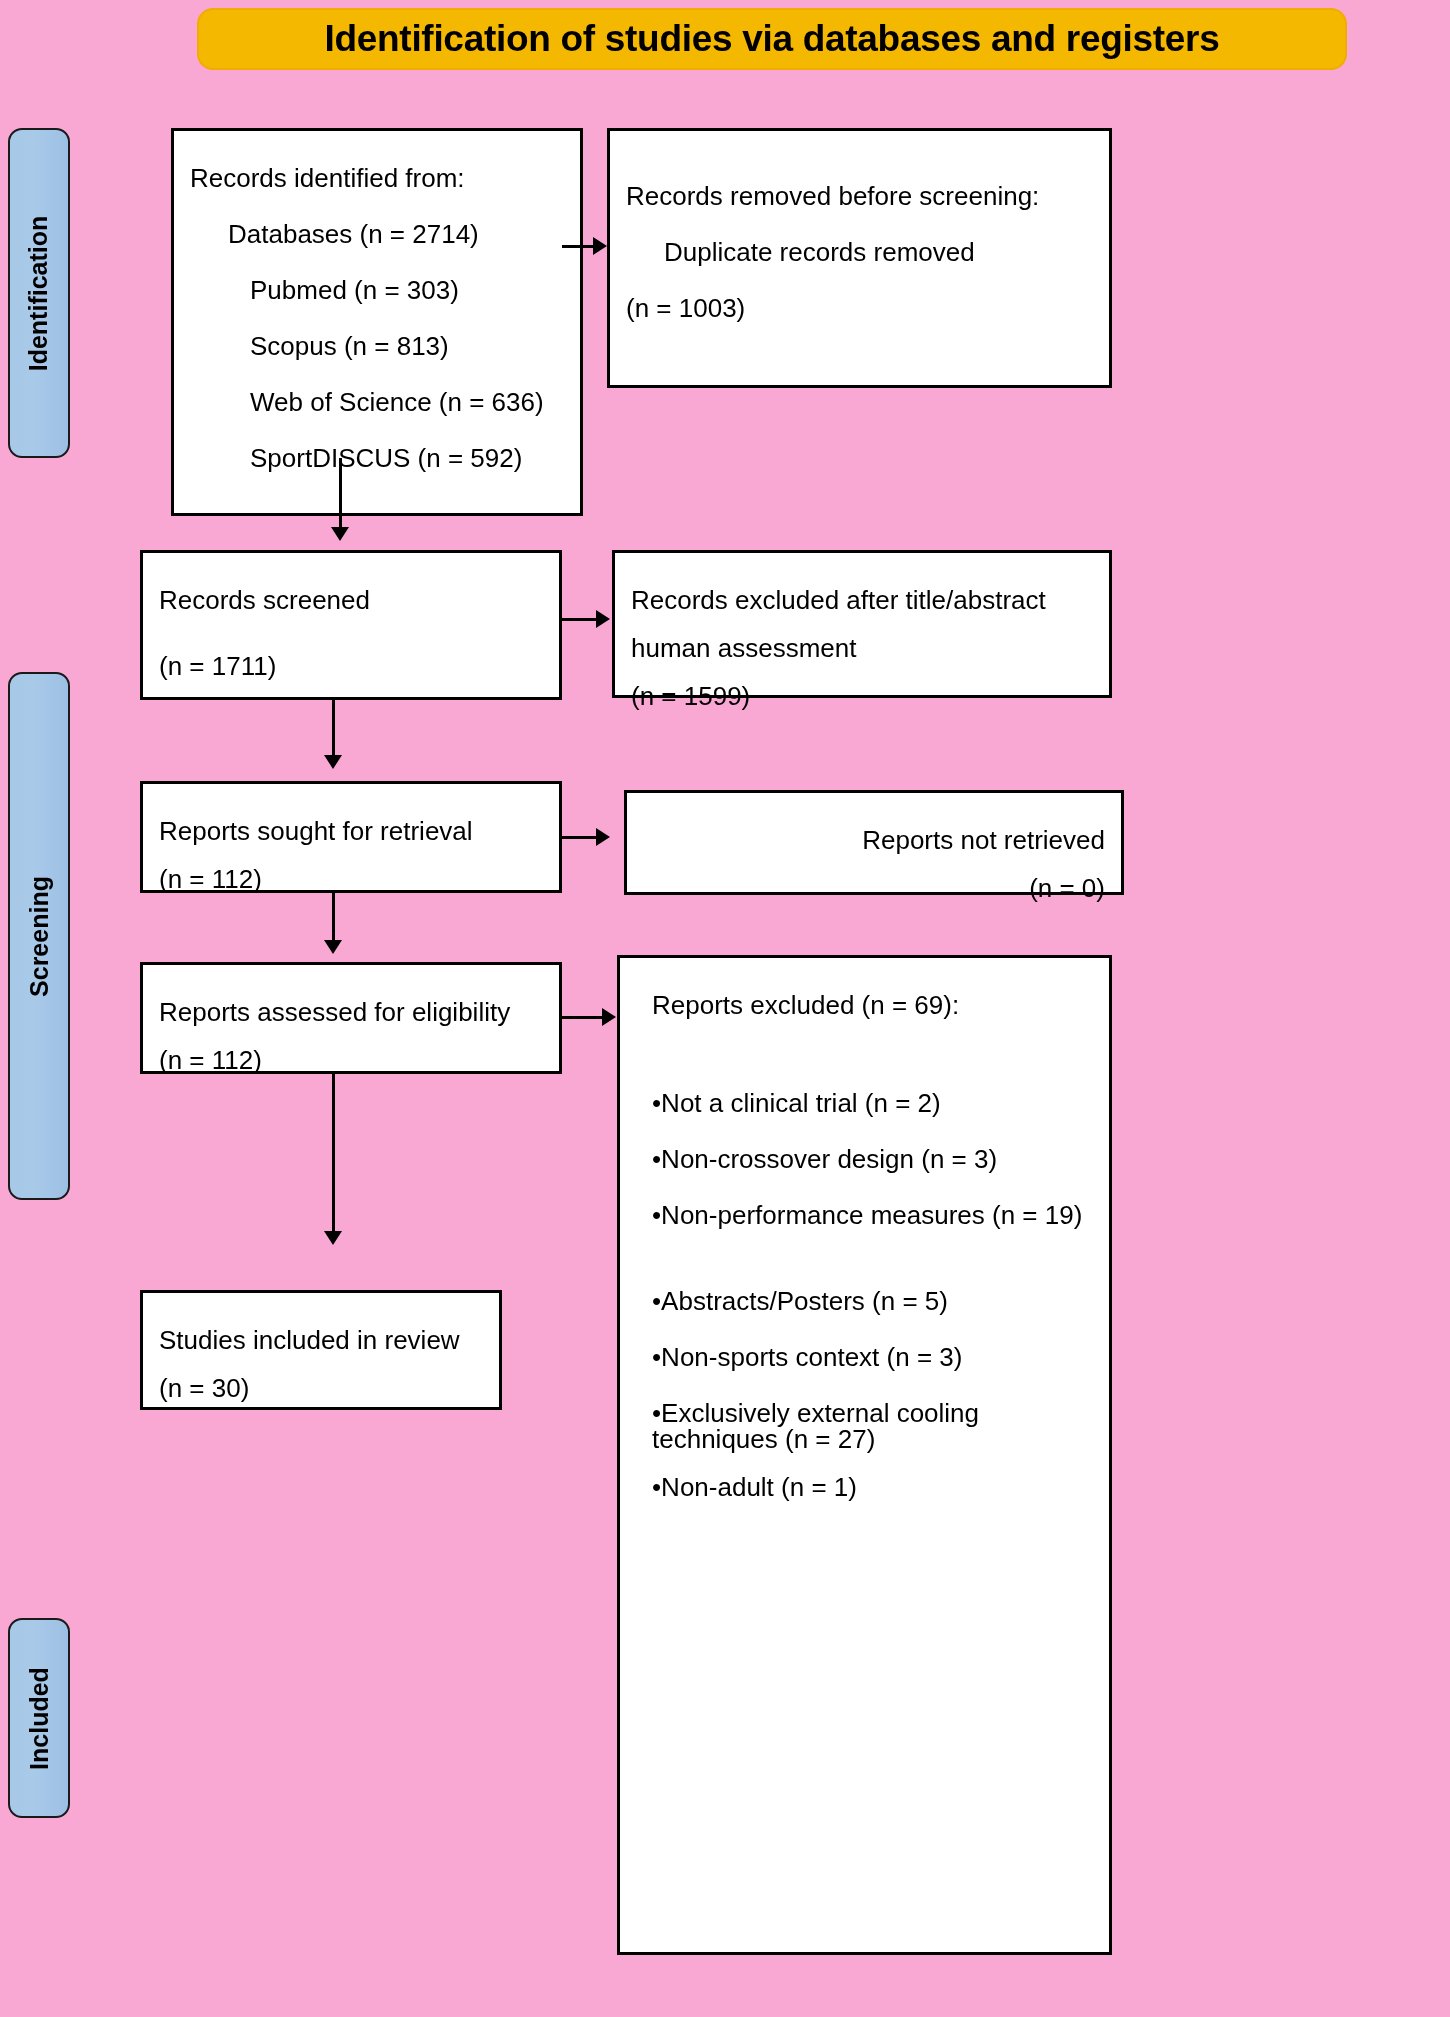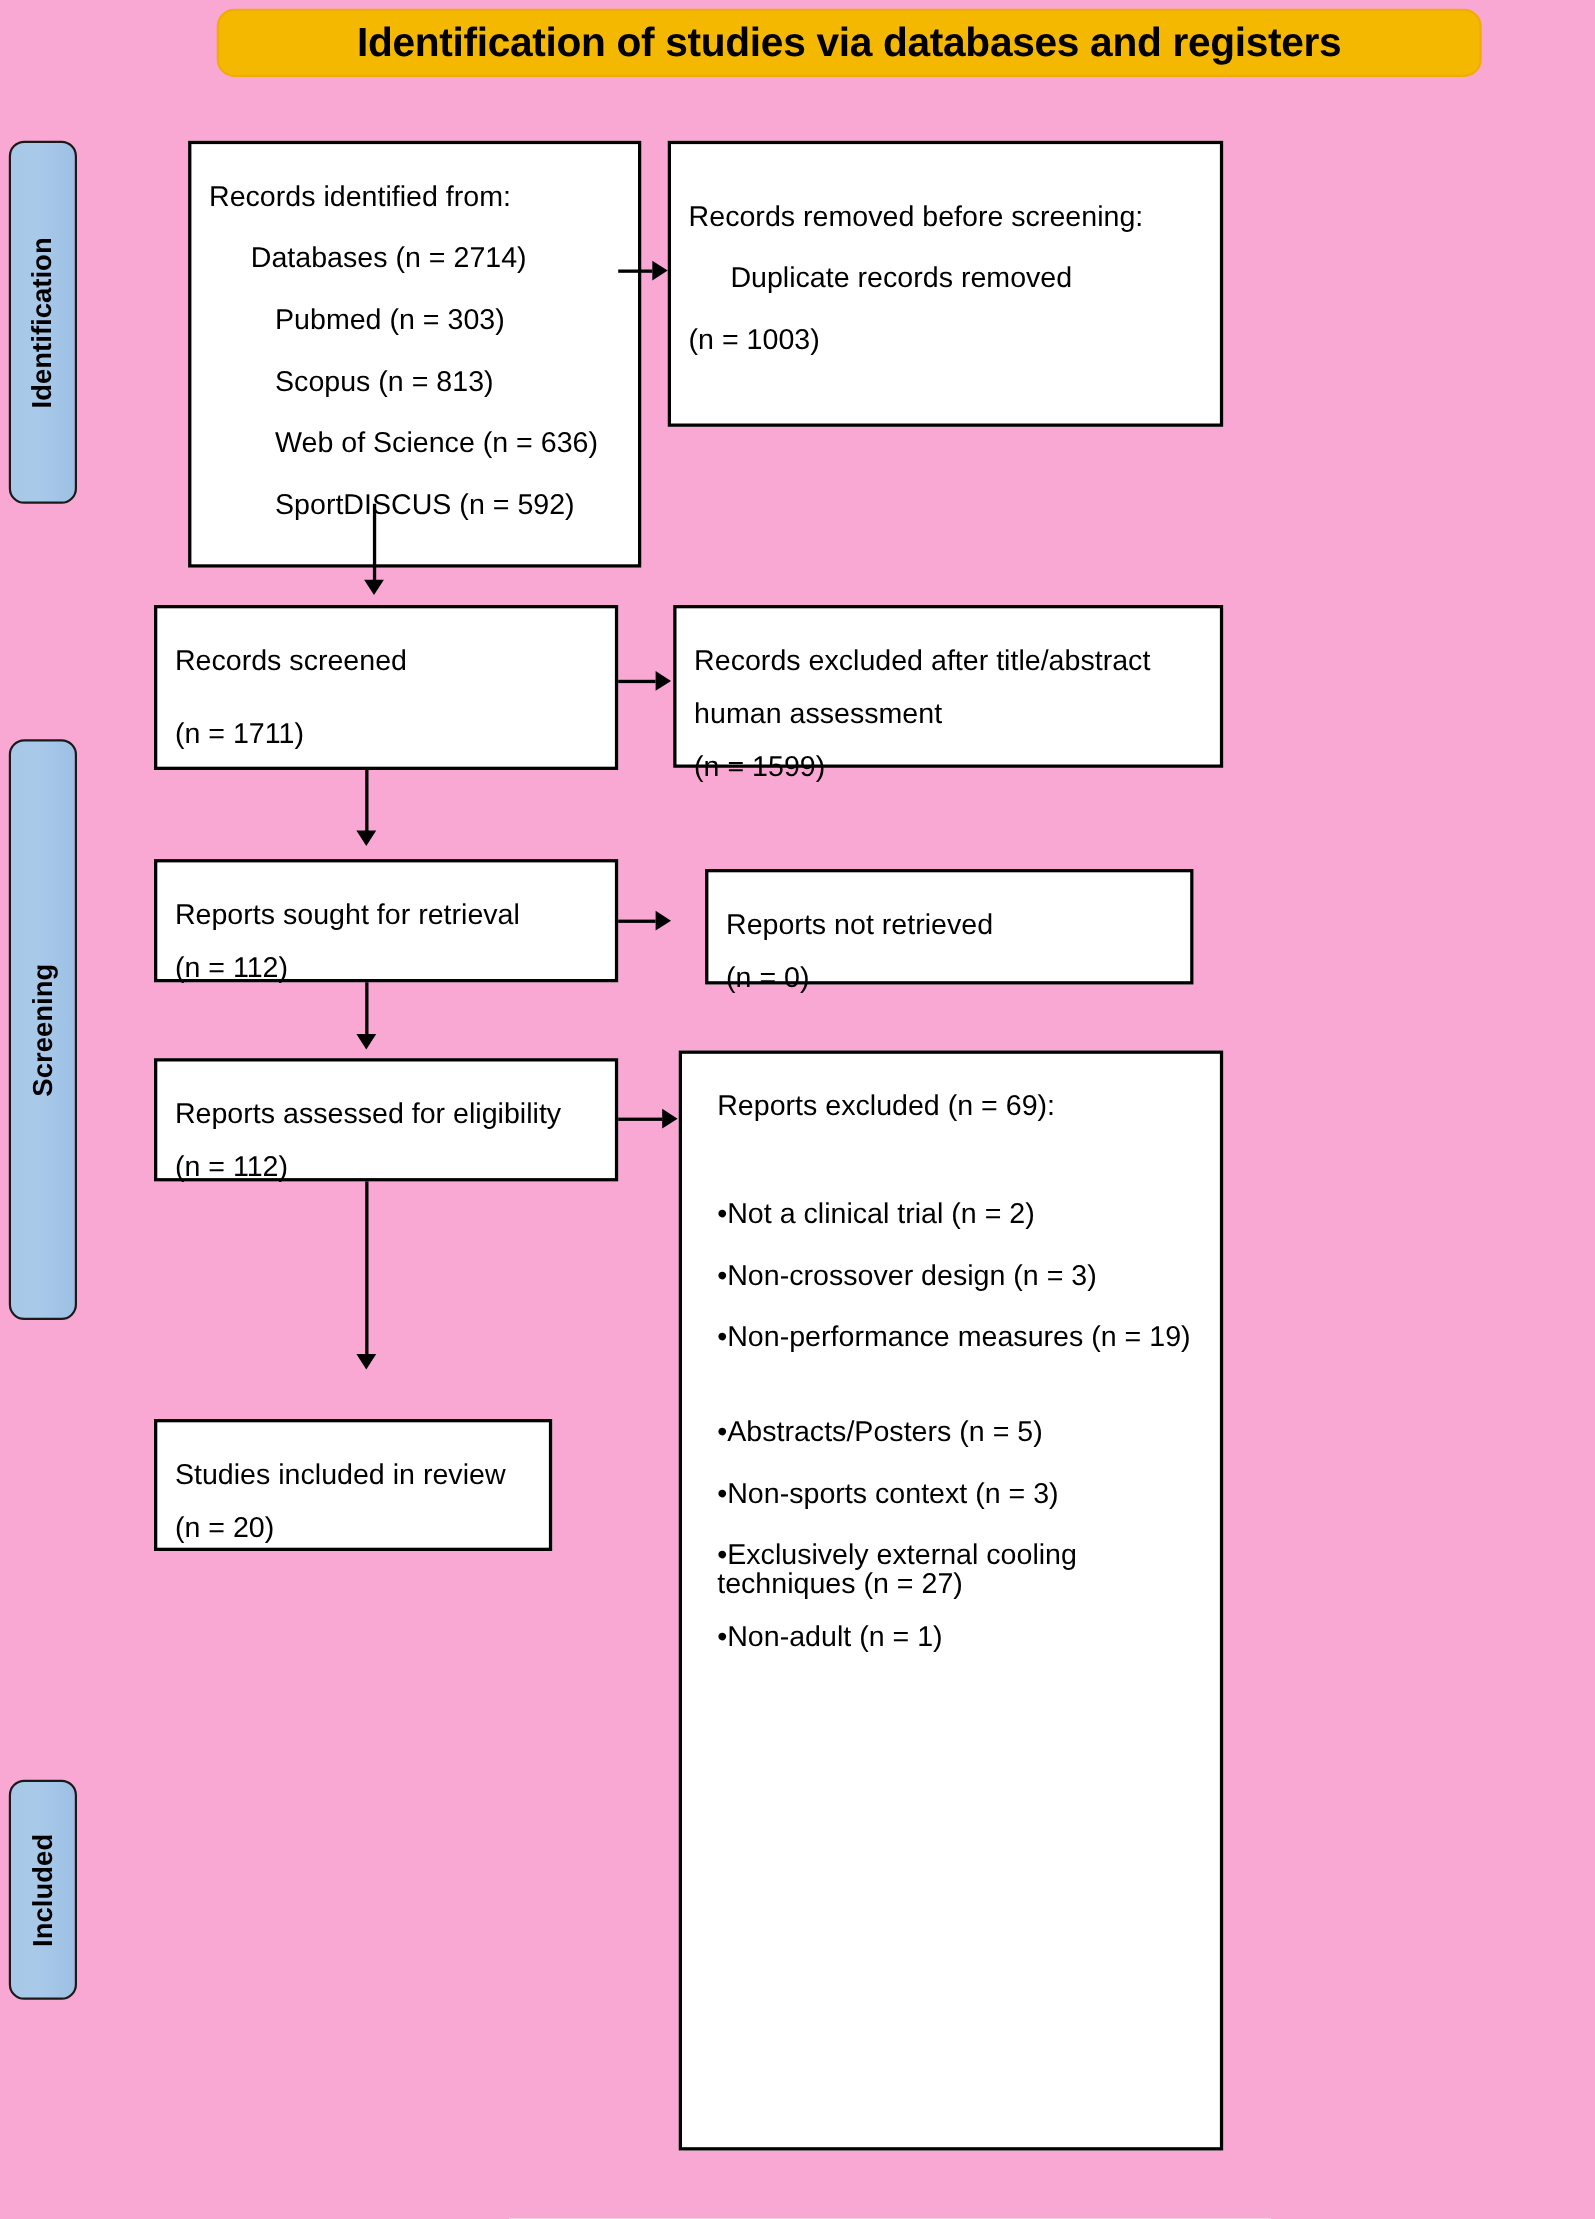--- a/index.html
+++ b/index.html
@@ -182,21 +182,21 @@
   <div class="vline" style="left:332px; top:700px; height:58px;"></div>
   <div class="arrow-down" style="left:324px; top:755px;"></div>
 
   <div class="fbox" style="left:140px; top:781px; width:422px; height:112px;">
     <div class="gap-s"></div>
     <div class="ln">Reports sought for retrieval</div>
     <div class="gap-s"></div>
     <div class="ln">(n = 112)</div>
   </div>
 
-  <div class="fbox" style="left:641px; top:790px; width:444px; height:105px;">
+  <div class="fbox" style="left:624px; top:790px; width:500px; height:105px;text-align:right;">
     <div class="gap-s"></div>
     <div class="ln">Reports not retrieved</div>
     <div class="gap-s"></div>
     <div class="ln">(n = 0)</div>
   </div>
 
   <div class="hline" style="left:562px; top:836px; width:34px;"></div>
   <div class="arrow-right" style="left:596px; top:828px;"></div>
 
   <div class="vline" style="left:332px; top:893px; height:50px;"></div>
@@ -232,16 +232,16 @@
     <div class="ln">•Non-adult (n = 1)</div>
   </div>
 
   <div class="vline" style="left:332px; top:1074px; height:160px;"></div>
   <div class="arrow-down" style="left:324px; top:1231px;"></div>
 
   <div class="fbox" style="left:140px; top:1290px; width:362px; height:120px;">
     <div class="gap-s"></div>
     <div class="ln">Studies included in review</div>
     <div class="gap-s"></div>
-    <div class="ln">(n = 20)</div>
+    <div class="ln">(n = 30)</div>
   </div>
 
 </div>
 
 </body></html>

